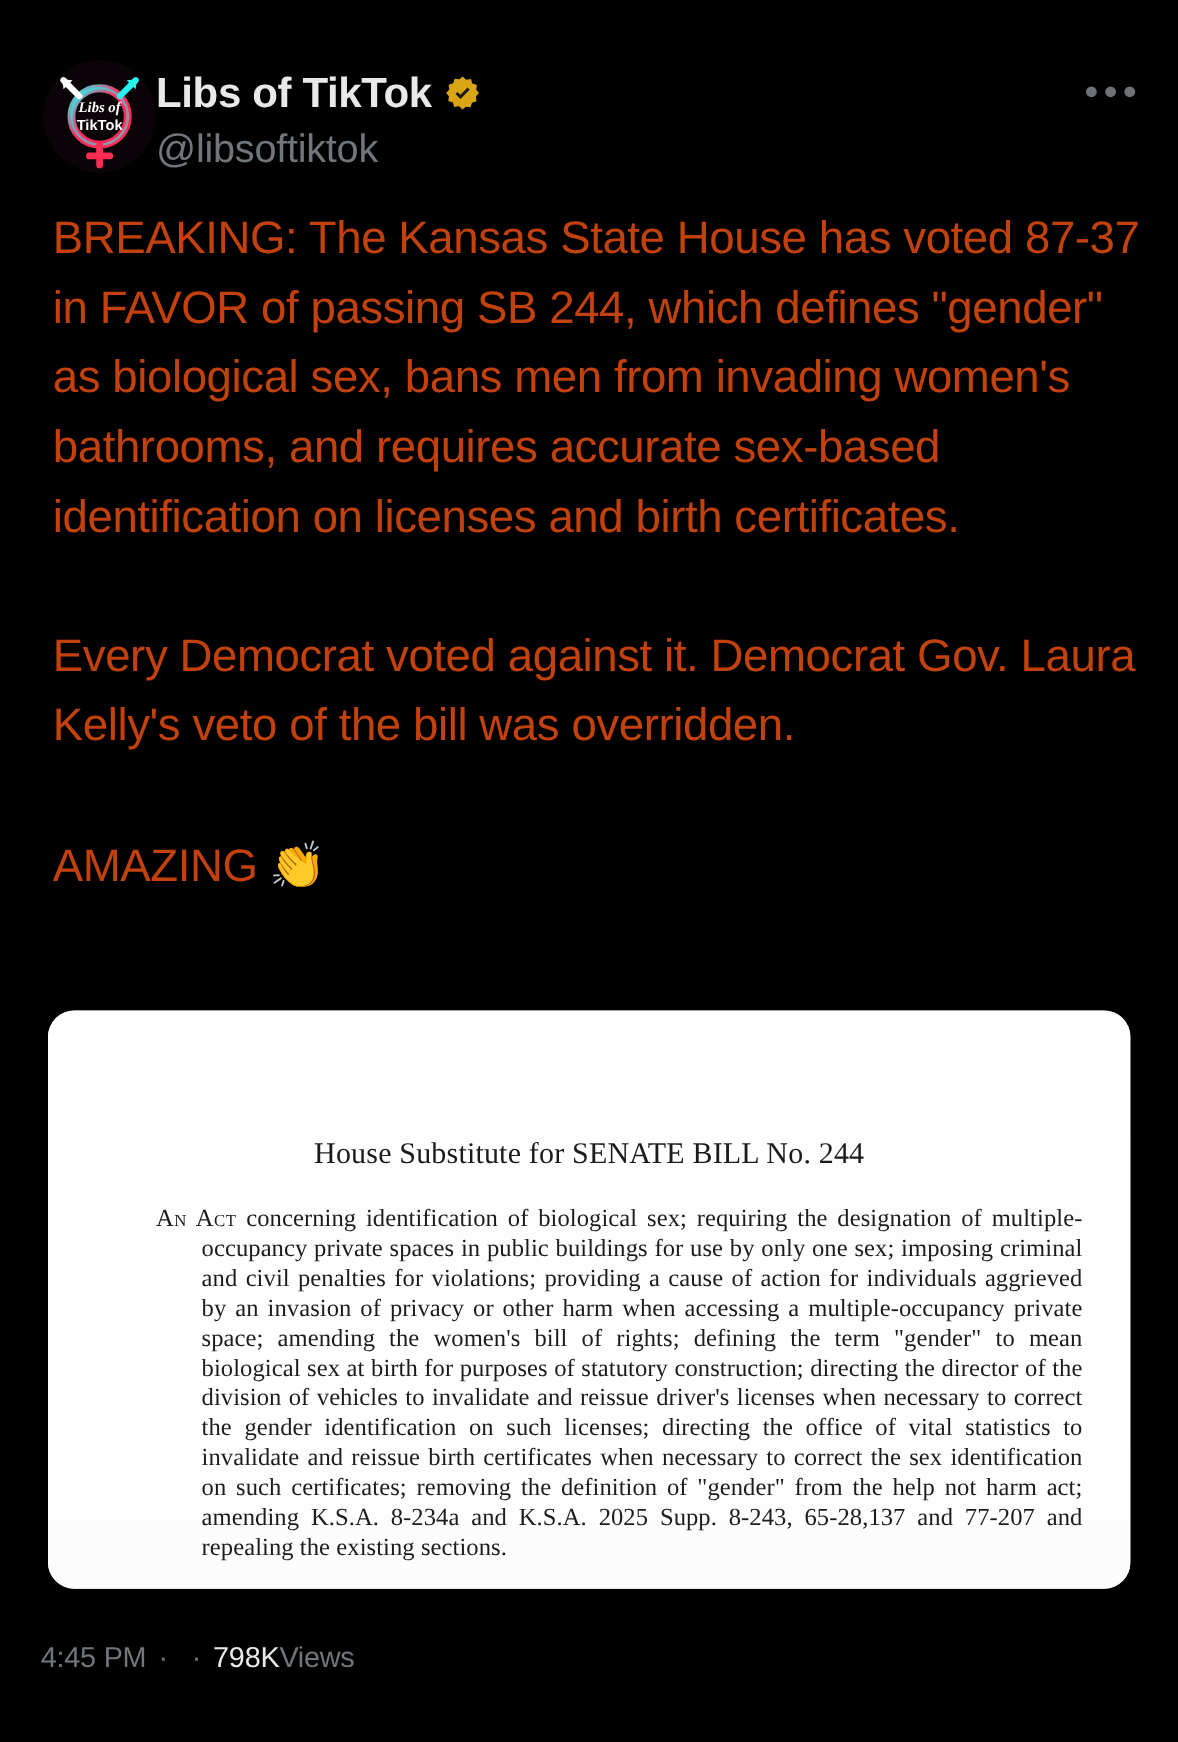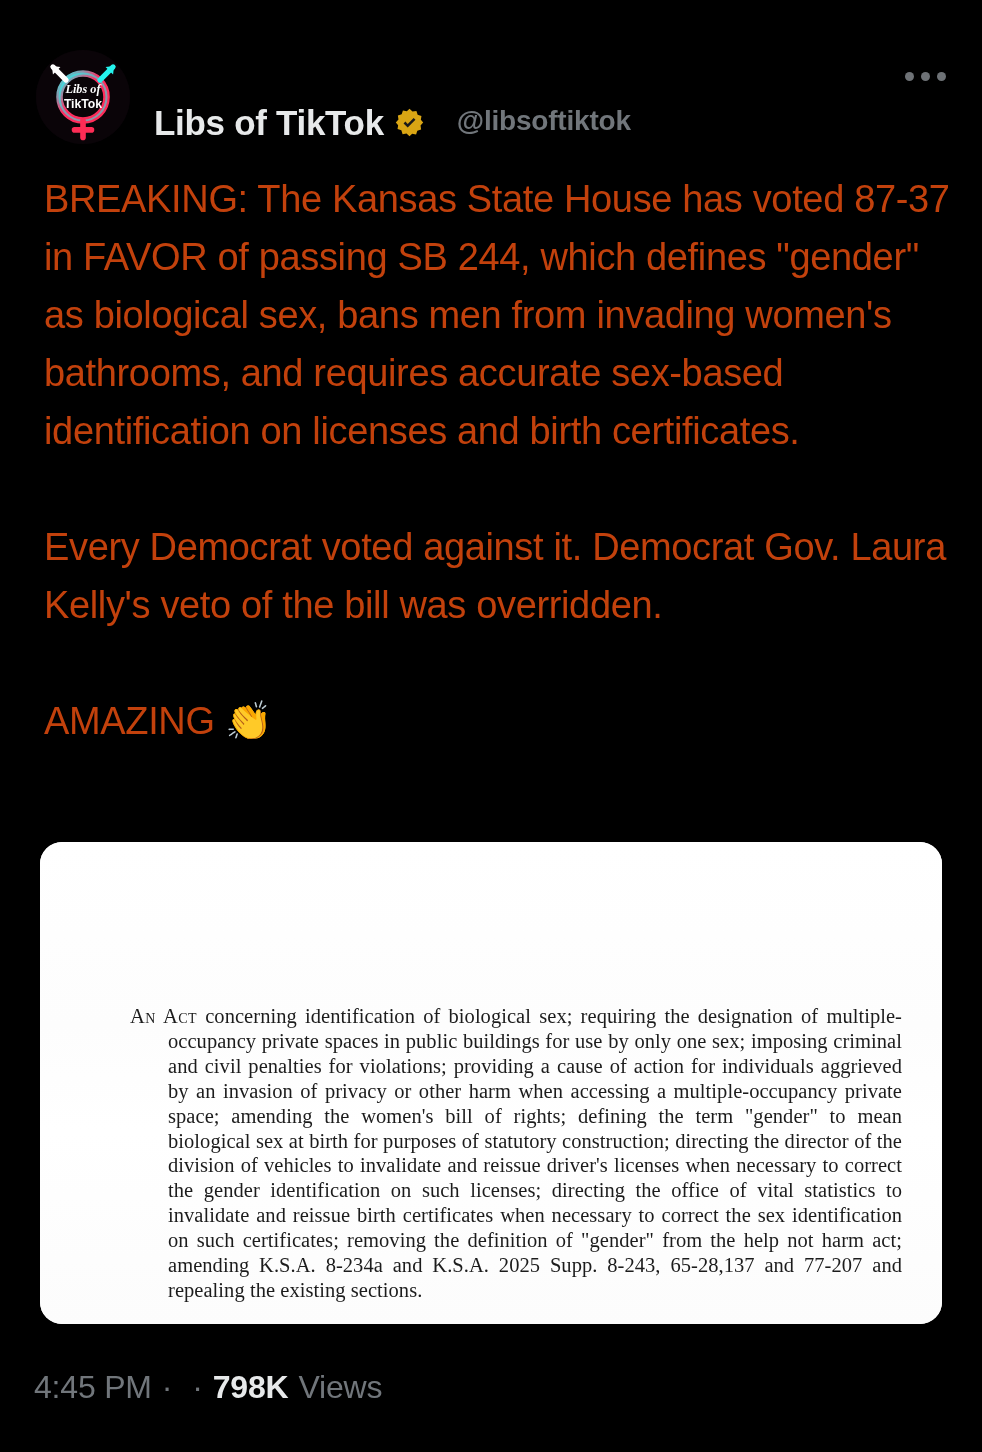--- a/index.html
+++ b/index.html
@@ -39,27 +39,25 @@
     height: 94px;
     border-radius: 50%;
     overflow: hidden;
     flex: 0 0 94px;
     background: #080509;
     position: relative;
   }
   .avatar svg { display: block; width: 100%; height: 100%; }
 
   .identity {
-    margin-left: 24px;
-    display: flex;
-    flex-direction: row;
+    display: flex;
+    flex-direction: column;
     justify-content: center;
     padding-top: 2px;
     min-width: 0;
-    gap: 32px;
   }
   .name-row {
     display: flex;
     align-items: center;
     gap: 10px;
     height: 44px;
   }
   .display-name {
     color: #e7e9ea;
     font-size: 35px;
@@ -69,26 +67,25 @@
     white-space: nowrap;
   }
   .verified-badge {
     width: 31px;
     height: 31px;
     flex: 0 0 31px;
     display: block;
   }
   .handle {
     color: #71767b;
-    font-size: 28px;
+    font-size: 33px;
     line-height: 1.22;
     letter-spacing: -0.2px;
     margin-top: 4px;
     white-space: nowrap;
-    font-weight: bold;
   }
 
   .more-btn {
     position: absolute;
     top: 20px;
     right: 0;
     width: 58px;
     height: 40px;
     display: flex;
     align-items: center;
@@ -170,32 +167,31 @@
     font-variant: small-caps;
     letter-spacing: 0.4px;
   }
 
   
   .tweet-footer {
     position: absolute;
     left: 34px;
     top: 1368px;
     color: #71767b;
-    font-size: 32px;
+    font-size: 24px;
     line-height: 1.2;
     letter-spacing: -0.2px;
     display: flex;
     align-items: flex-start;
     white-space: nowrap;
   }
   .tweet-footer .sep { margin: 0 10px; }
   .tweet-footer .views-count {
     color: #e7e9ea;
-    font-weight: bold;
-    margin-right: 10px;
+    font-weight: normal;
   }
 </style>
 </head>
 <body>
 
 <div class="tweet">
 
   <div class="tweet-header">
 
     <div class="avatar">
@@ -245,20 +241,21 @@
   </div>
 
   <div class="tweet-text"><span>BREAKING: The Kansas State House has voted 87-37 in FAVOR of passing SB 244, which defines "gender" as biological sex, bans men from invading women's bathrooms, and requires accurate sex-based identification on licenses and birth certificates.
 
 Every Democrat voted against it. Democrat Gov. Laura Kelly's veto of the bill was overridden.
 
 AMAZING </span><span class="emoji">👏</span></div>
 
   <div class="doc-card">
     <div class="doc-inner">
+      <div class="doc-title">House Substitute for SENATE BILL No. 244</div>
       <div class="doc-body">
         <span class="hang"><span class="smallcaps">An Act</span><span> concerning identification of biological sex; requiring the designation of multiple-occupancy private spaces in public buildings for use by only one sex; imposing criminal and civil penalties for violations; providing a cause of action for individuals aggrieved by an invasion of privacy or other harm when accessing a multiple-occupancy private space; amending the women's bill of rights; defining the term "gender" to mean biological sex at birth for purposes of statutory construction; directing the director of the division of vehicles to invalidate and reissue driver's licenses when necessary to correct the gender identification on such licenses; directing the office of vital statistics to invalidate and reissue birth certificates when necessary to correct the sex identification on such certificates; removing the definition of "gender" from the help not harm act; amending K.S.A. 8-234a and K.S.A. 2025 Supp. 8-243, 65-28,137 and 77-207 and repealing the existing sections.</span></span>
       </div>
     </div>
   </div>
 
   <div class="tweet-footer">
     <span>4:45 PM</span>
     <span class="sep">·</span>
     <span class="sep">·</span>

